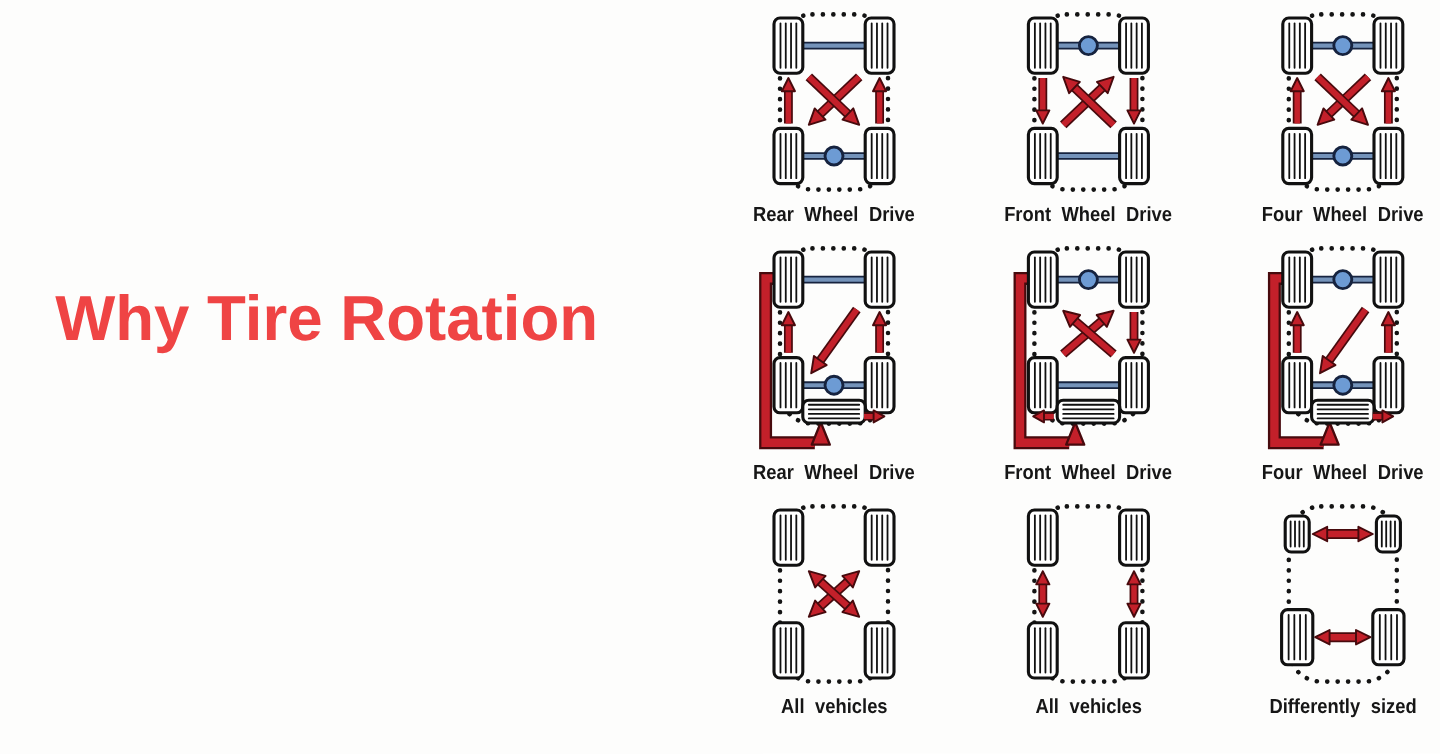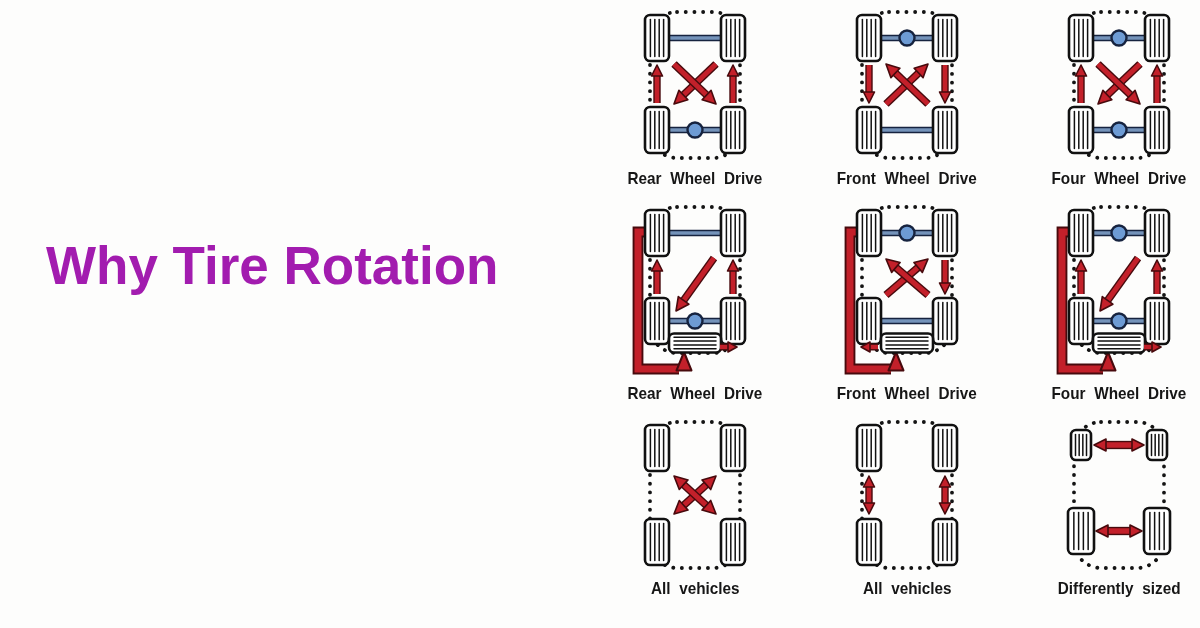--- a/index.html
+++ b/index.html
@@ -8,21 +8,21 @@
   .title{position:absolute;left:46px;top:234px;font-weight:bold;font-size:53px;line-height:64px;letter-spacing:0;}
   .grid{position:absolute;left:600px;top:4px;display:grid;grid-template-columns:repeat(3,190px);column-gap:22px;row-gap:10px;}
   .cell{display:flex;flex-direction:column;align-items:center;}
   .plabel{margin-top:3px;font-size:17px;font-weight:bold;white-space:nowrap;transform:scaleX(0.9);word-spacing:5px;}
   svg{display:block;}
 </style>
 </head>
 <body>
 
 <div class="page" style="background: rgb(253, 253, 252);">
-  <div class="title" style="color: #a21caf;">
+  <div class="title" style="color: #ef4444;">
     <div>Why Tire Rotation</div>
   </div>
   <div class="grid" id="grid">
       <div class="cell">
         <svg viewBox="0 0 190 162" width="190" height="162">
           <rect x="50" y="8" width="90" height="146" rx="27" fill="none" stroke="#141414" stroke-width="3.8" stroke-dasharray="0.1 8.6" stroke-linecap="round"></rect>
           <g>
             <line x1="69" y1="34" x2="121" y2="34" stroke="#16233f" stroke-width="6.4" stroke-linecap="butt"></line>
             <line x1="69" y1="34" x2="121" y2="34" stroke="#7493ba" stroke-width="3.4" stroke-linecap="butt"></line>
           </g>

